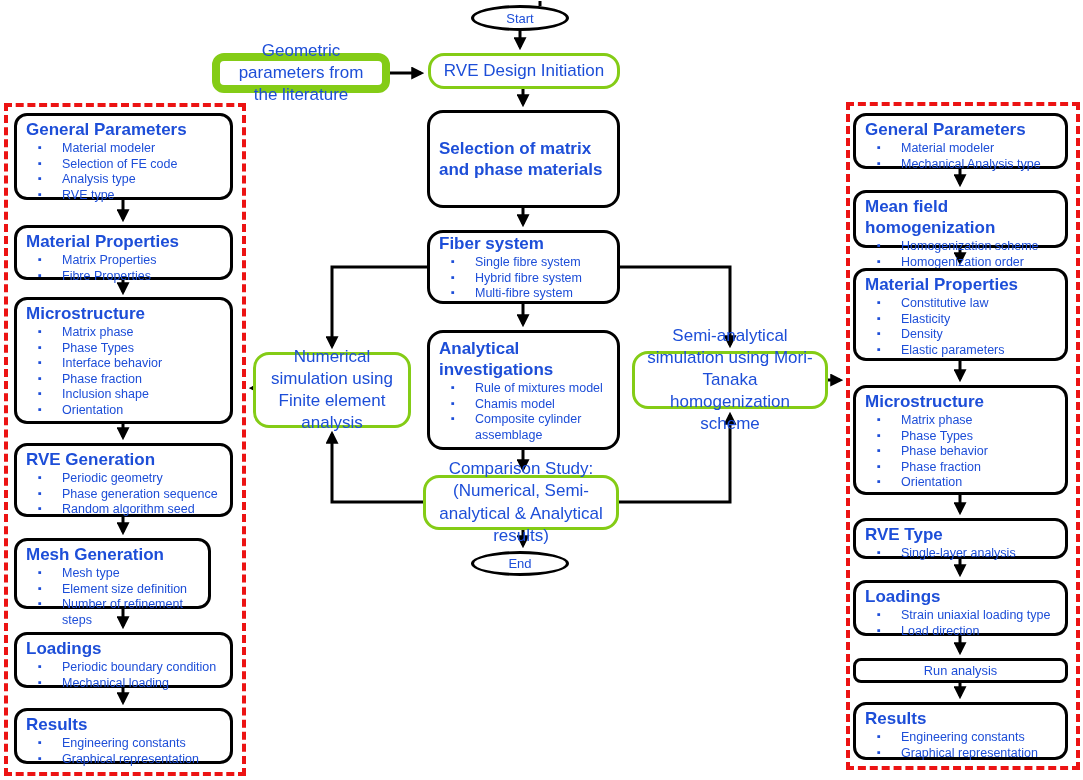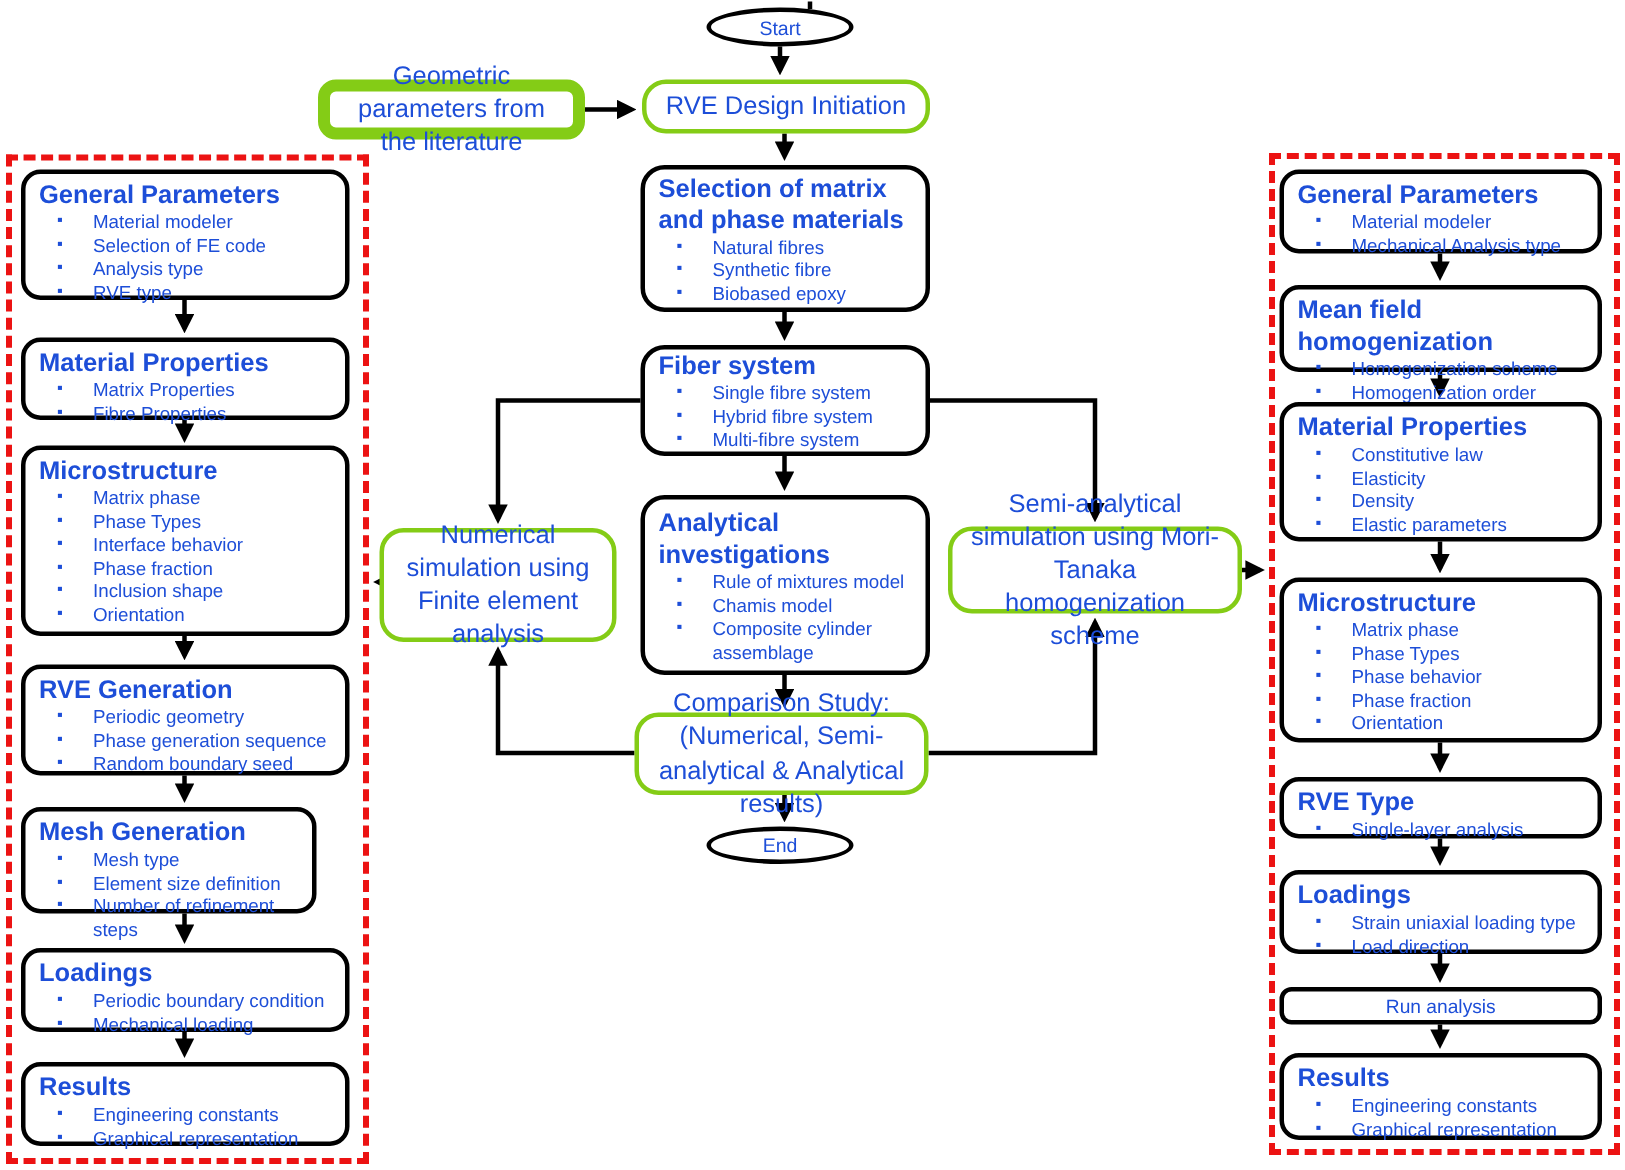--- a/index.html
+++ b/index.html
@@ -102,25 +102,20 @@
 
   <div class="cbox" style="left:212px;top:53px;width:178px;height:40px">
     <span>Geometric parameters from the literature</span>
   </div>
   <div class="cbox big" style="left:428px;top:53px;width:192px;height:36px">
     <span>RVE Design Initiation</span>
   </div>
 
   <div class="fbox biglist" style="left:427px;top:110px;width:193px;height:98px">
     <div class="title">Selection of matrix and phase materials</div>
-    <ul class="bullets">
-        <li>Natural fibres</li>
-        <li>Synthetic fibre</li>
-        <li>Biobased epoxy</li>
-      </ul>
   </div>
 
   <div class="fbox biglist" style="left:427px;top:230px;width:193px;height:74px">
     <div class="title">Fiber system</div>
     <ul class="bullets">
         <li>Single fibre system</li>
         <li>Hybrid fibre system</li>
         <li>Multi-fibre system</li>
       </ul>
   </div>
@@ -171,21 +166,21 @@
         <li>Phase fraction</li>
         <li>Inclusion shape</li>
         <li>Orientation</li>
       </ul>
   </div>
   <div class="fbox" style="left:14px;top:443px;width:219px;height:74px">
     <div class="title">RVE Generation</div>
     <ul class="bullets">
         <li>Periodic geometry</li>
         <li>Phase generation sequence</li>
-        <li>Random boundary seed</li>
+        <li>Random algorithm seed</li>
       </ul>
   </div>
   <div class="fbox" style="left:14px;top:538px;width:197px;height:71px">
     <div class="title">Mesh Generation</div>
     <ul class="bullets">
         <li>Mesh type</li>
         <li>Element size definition</li>
         <li>Number of refinement steps</li>
       </ul>
   </div>

